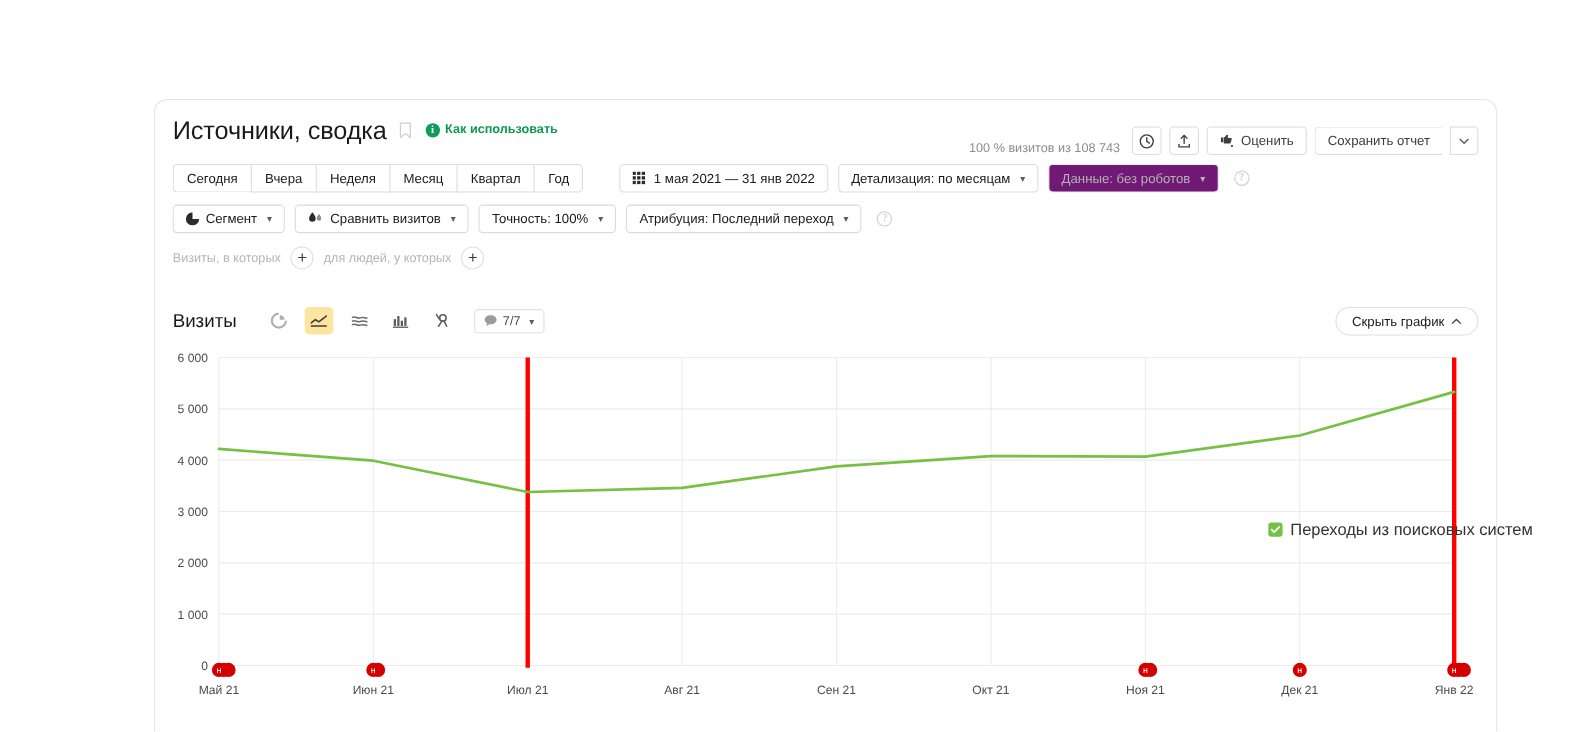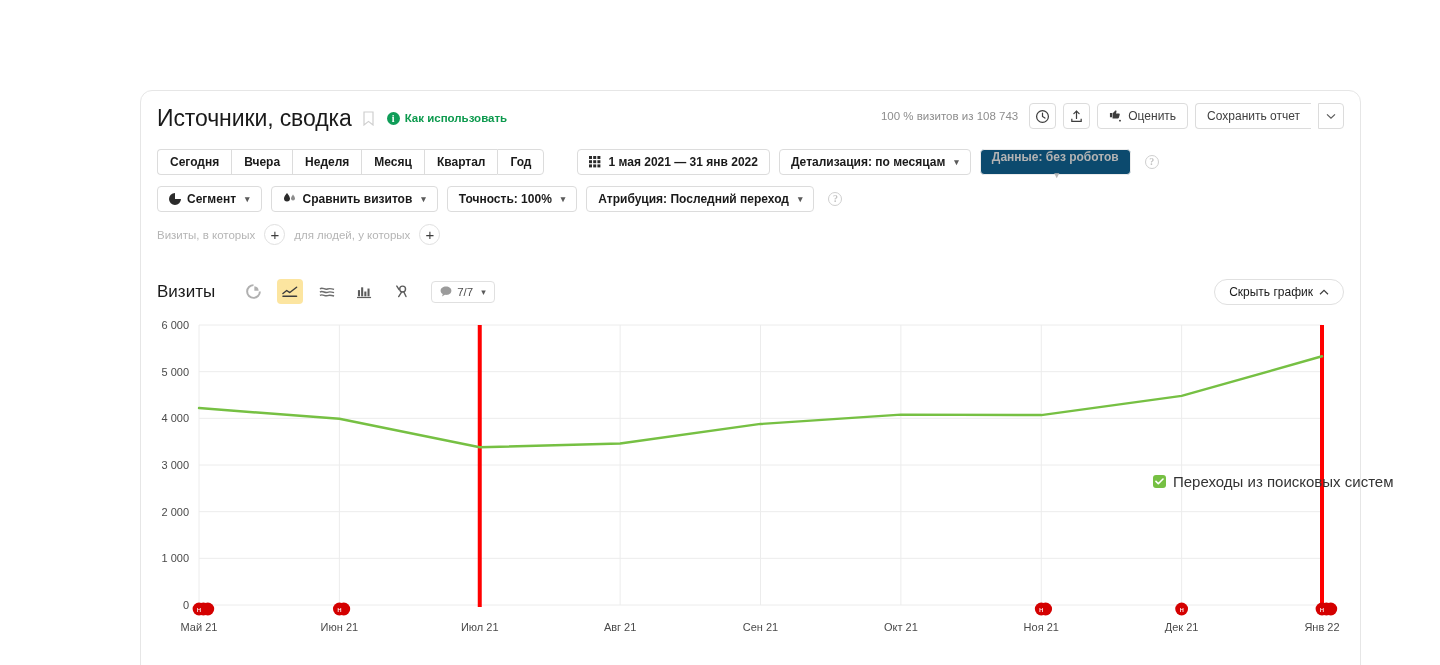--- a/index.html
+++ b/index.html
@@ -32,57 +32,57 @@
   .bookmark-icon svg { display:block; }
   .howto { display: inline-flex; align-items: center; gap: 5px; margin-left: 4px; }
   .info-dot {
     width: 13px; height: 13px; border-radius: 50%; background: #0f9d58;
     color: #fff; font-size: 10px; font-weight: bold; line-height: 13px; text-align: center;
     font-family: "Liberation Serif", serif;
   }
   .howto-text { font-size: 11.5px; color: #0d9a4e; font-weight: bold; white-space: nowrap; }
 
   .hdr-right {
-    position: absolute; right: 16px; top: 12px;
-    display: flex; align-items: center; gap: 7px;
+    position: absolute; right: 16px; top: 24px;
+    display: flex; align-items: flex-end; gap: 7px;
   }
   .visits-count { font-size: 11.5px; color: #8d8d8d; white-space: nowrap; margin-right: 4px; }
   .icon-btn {
     width: 27px; height: 26px; border: 1px solid #dcdcdc; border-radius: 4px;
     background: #fff; display: flex; align-items: center; justify-content: center;
     cursor: pointer;
   }
   .btn {
     height: 26px; border: 1px solid #dcdcdc; border-radius: 4px; background: #fff;
     font-size: 12px; color: #404040; padding: 0 11px; display: flex; align-items: center;
     gap: 5px; cursor: pointer; white-space: nowrap;
   }
   .btn-split-left { border-radius: 4px 0 0 4px; border-right: none; }
   .btn-split-right { border-radius: 0 4px 4px 0; width: 26px; padding: 0; justify-content: center; }
 
   
-  .toolbar { position: absolute; left: 16px; display: flex; align-items: center; font-weight: bold; }
+  .toolbar { position: absolute; left: 16px; display: flex; align-items: center; }
   .tb1 { top: 58px; gap: 9px; }
   .tb2 { top: 95px; gap: 9px; }
 
   .seg-group { display: flex; }
   .seg {
     height: 26px; border: 1px solid #dcdcdc; background: #fff; font-size: 12px;
     color: #1a1a1a; padding: 0 12px; display: flex; align-items: center;
     border-right: none; cursor: pointer; white-space: nowrap;
   }
   .seg:first-child { border-radius: 4px 0 0 4px; }
   .seg:last-child { border-right: 1px solid #dcdcdc; border-radius: 0 4px 4px 0; }
 
   .chip {
     height: 26px; border: 1px solid #dcdcdc; border-radius: 4px; background: #fff;
     font-size: 12px; color: #1a1a1a; padding: 0 11px; display: flex; align-items: center;
     gap: 6px; cursor: pointer; white-space: nowrap;
   }
-  .chip.disabled { background: #0c4a6e; border-color: #ececec; color: #b3b3b3; flex-direction: column; }
+  .chip.disabled { background: #701a75; border-color: #ececec; color: #b3b3b3; }
   .caret { font-size: 9px; color: #5a5a5a; margin-left: 3px; }
   .chip.disabled .caret { color: #b8b8b8; }
   .qmark {
     width: 14px; height: 14px; border-radius: 50%; border: 1px solid #cfcfcf;
     color: #c2c2c2; font-size: 10px; line-height: 12px; text-align: center;
     margin-left: 5px; font-family: "Liberation Serif", serif;
   }
 
   
   .filter-row {

